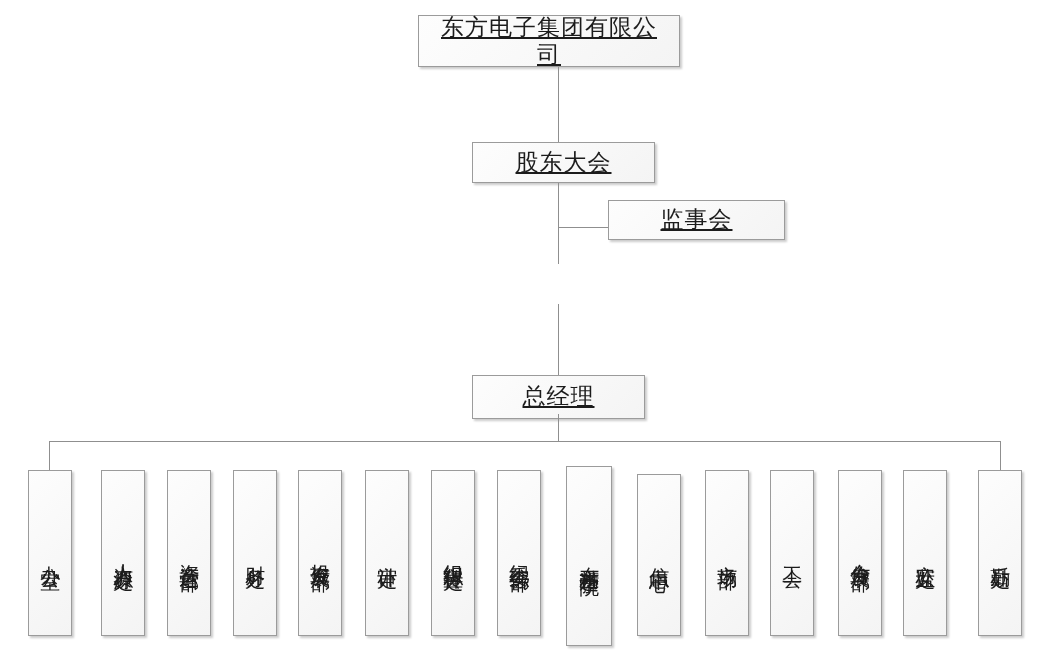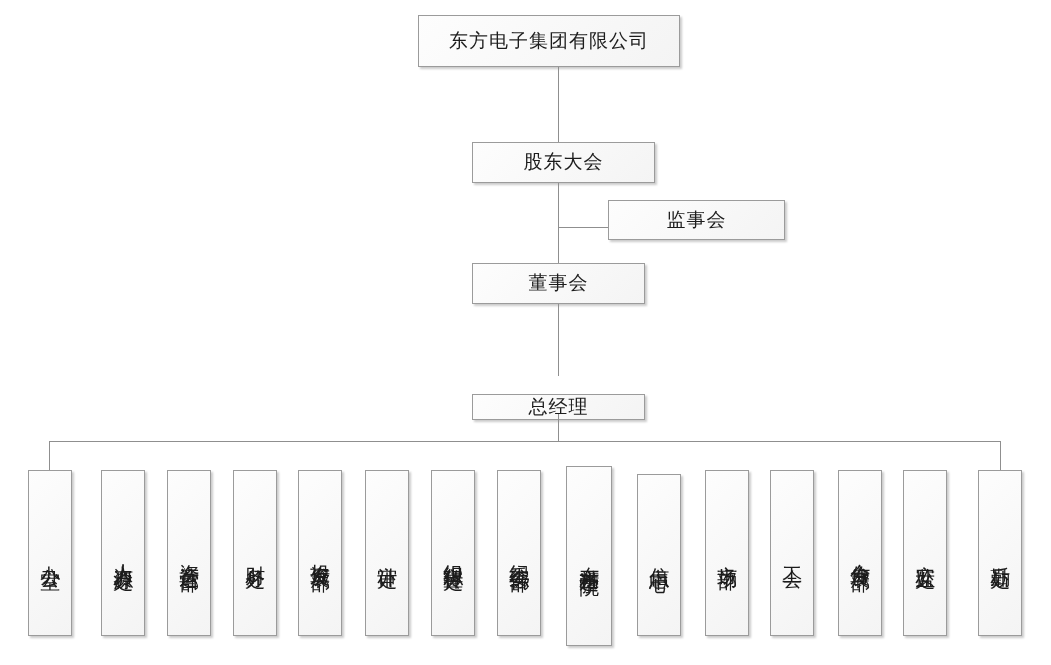--- a/index.html
+++ b/index.html
@@ -25,23 +25,24 @@
     border: 1px solid #9b9b9b;
     box-shadow: 2px 2px 2px rgba(120,120,120,0.38);
     display: flex;
     align-items: center;
     justify-content: center;
     text-align: center;
     line-height: 1.18;
     color: #1c1c1c;
   }
   .node.horiz {
-    font-size: 19px;
+    font-size: 23px;
     letter-spacing: 1px;
     padding: 0 18px;
+    text-decoration: underline;
   }
   .node.vert {
     writing-mode: vertical-rl;
     text-orientation: upright;
     font-size: 20px;
     letter-spacing: 2px;
     padding: 6px 0;
   }
   .connector {
     position: absolute;
@@ -66,27 +67,24 @@
   </div>
 
   <div class="connector v" style="left:558px; top:183px; height:81px;"></div>
 
   <div class="connector h" style="left:558px; top:227px; width:51px;"></div>
 
   <div class="node horiz" style="left:608px; top:200px; width:177px; height:40px;">
     <span>监事会</span>
   </div>
 
-  <div class="node horiz" style="left:472px; top:263px; width:173px; height:41px;">
-    <span>董事会</span>
-  </div>
 
   <div class="connector v" style="left:558px; top:304px; height:72px;"></div>
 
-  <div class="node horiz" style="left:472px; top:394px; width:173px; height:26px;">
+  <div class="node horiz" style="left:472px; top:375px; width:173px; height:44px;">
     <span>总经理</span>
   </div>
 
   <div class="connector v" style="left:558px; top:414px; height:28px;"></div>
   <div class="connector h" style="left:49px; top:441px; width:952px;"></div>
   <div class="connector v" style="left:49px; top:441px; height:30px;"></div>
   <div class="connector v" style="left:1000px; top:441px; height:30px;"></div>
 
   <div class="node vert" style="left:28px;  top:470px; width:44px; height:166px;">
     <span>办公室</span>

